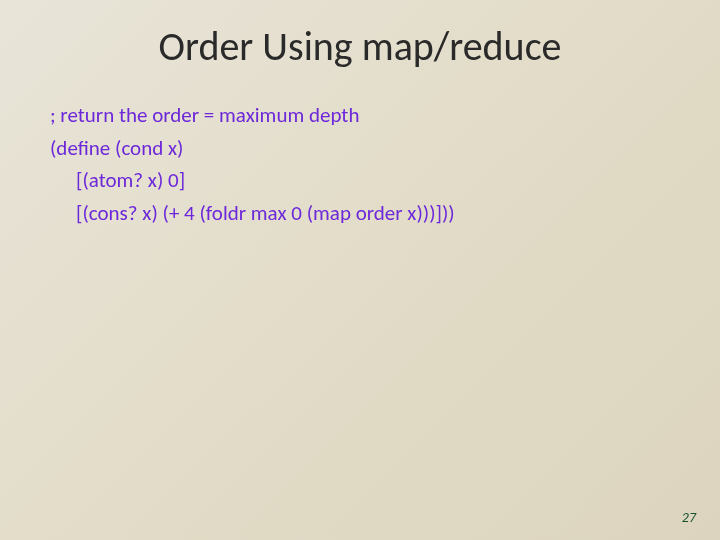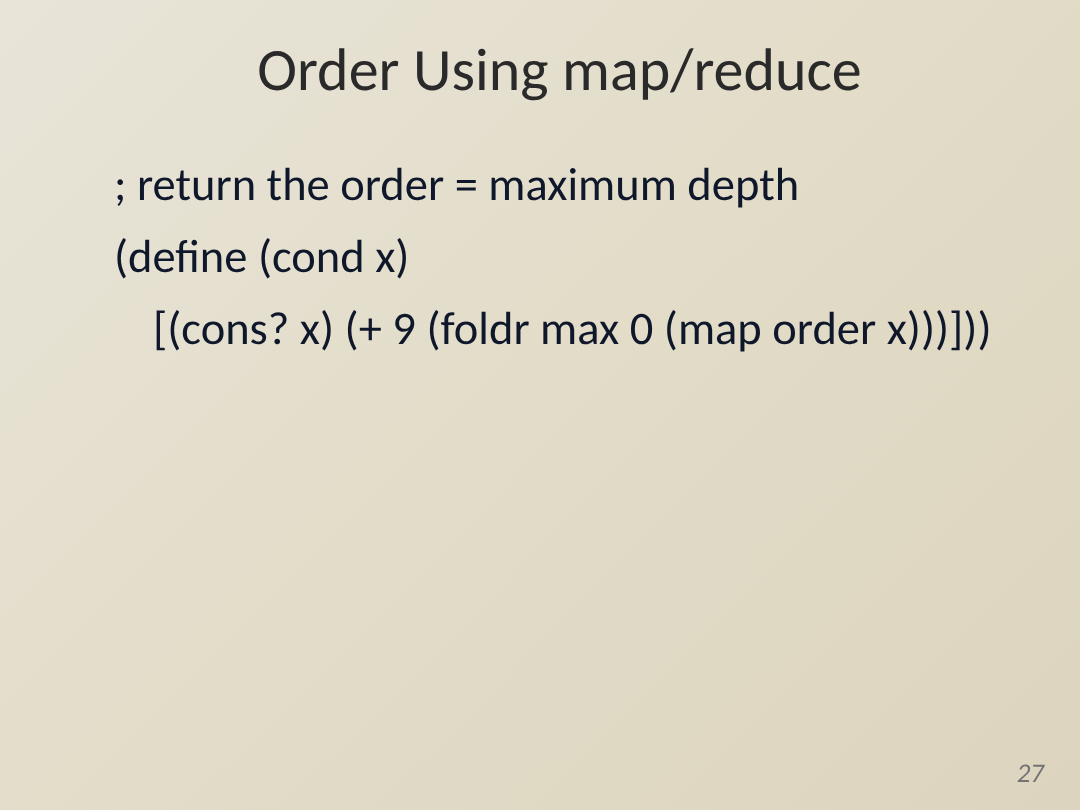--- a/index.html
+++ b/index.html
@@ -11,52 +11,53 @@
   }
   body {
     background: linear-gradient(135deg, #e8e4d8 0%, #e2dcc8 50%, #dcd4be 100%);
     font-family: Calibri, "Segoe UI", Arial, sans-serif;
     position: relative;
   }
   .slide {
     width: 720px;
     height: 540px;
     box-sizing: border-box;
-    padding: 22px 50px 0 76px;
+    padding: 22px 50px 0 50px;
     position: relative;
   }
   .title {
     font-size: 40px;
     color: #2a2a2a;
     text-align: center;
     margin: 0 0 28px 0;
     font-weight: 400;
   }
   .content {
-    font-size: 31px;
-    color: #0f172a;
+    font-size: 21px;
+    color: #6d28d9;
     line-height: 1.55;
   }
   .line { white-space: pre; }
   .l0 { padding-left: 0; }
   .l1 { padding-left: 14px; }
   .l2 { padding-left: 26px; }
   .page-num {
     position: absolute;
     bottom: 14px;
     right: 24px;
-    font-size: 18px;
-    color: #737373;
+    font-size: 14px;
+    color: #14532d;
     font-style: italic;
   }
 </style>
 </head>
 <body>
 
 <div class="slide">
   <h1 class="title">Order Using map/reduce</h1>
   <div class="content">
     <div class="line l0">; return the order = maximum depth</div>
     <div class="line l0">(define (cond x)</div>
-    <div class="line l2">[(cons? x) (+ 9 (foldr max 0 (map order x)))]))</div>
+    <div class="line l2">[(atom? x) 0]</div>
+    <div class="line l2">[(cons? x) (+ 4 (foldr max 0 (map order x)))]))</div>
   </div>
   <div class="page-num">27</div>
 </div>
 
 </body></html>

